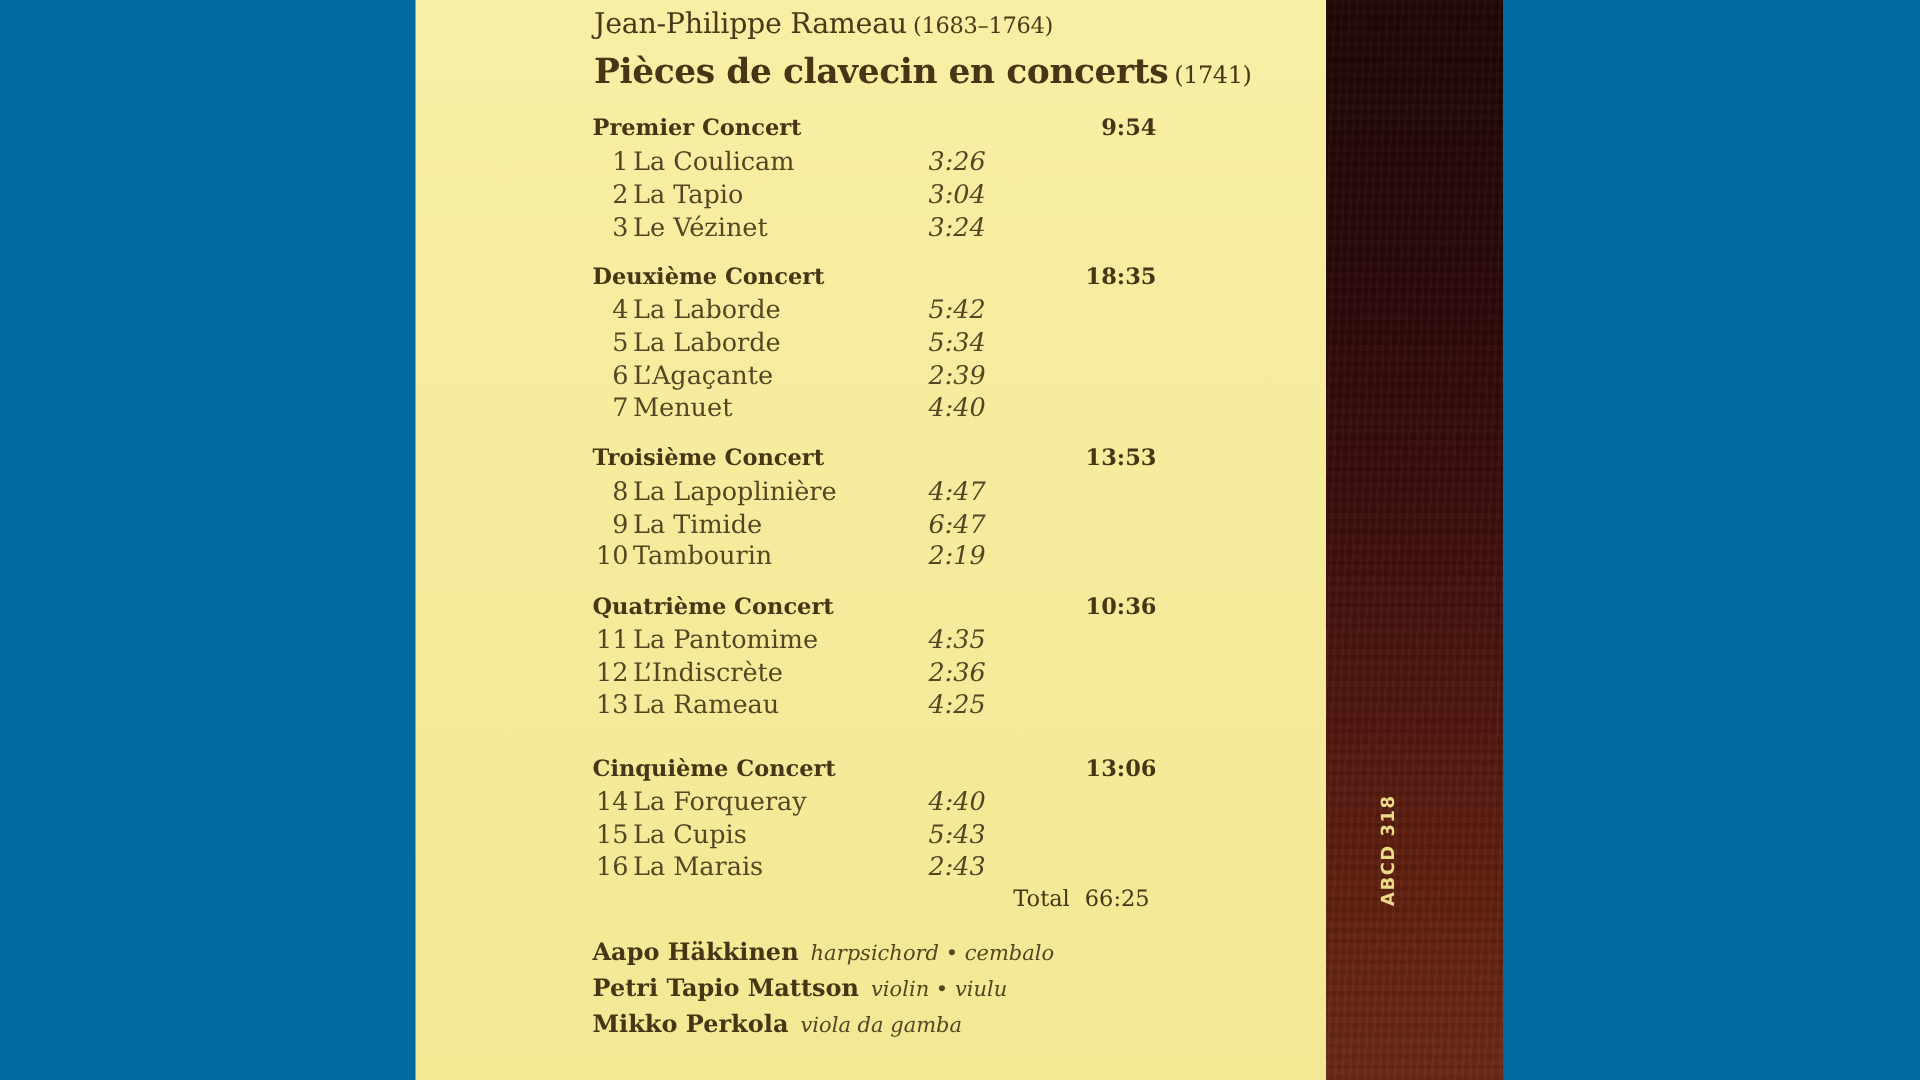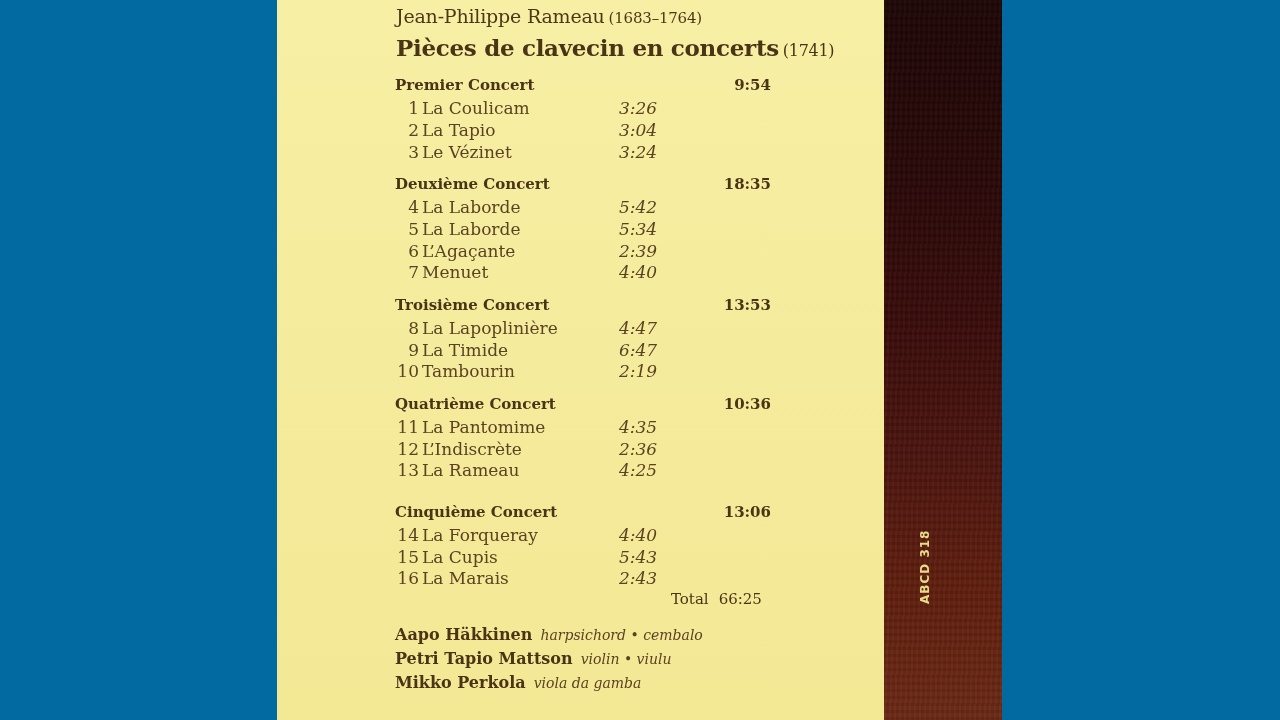--- a/index.html
+++ b/index.html
@@ -117,21 +117,21 @@
       top: 0;
       font-style: italic;
     }
     .total {
       position: absolute;
       left: 394px;
       width: 100px;
       font-size: 15px;
       color: #4a3416;
       white-space: nowrap;
-      text-align: left;
+      text-align: center;
     }
     .total .tlabel { margin-right: 10px; }
 
     .performer {
       position: absolute;
       left: 118px;
       font-size: 16px;
       white-space: nowrap;
       color: #4a3416;
     }

